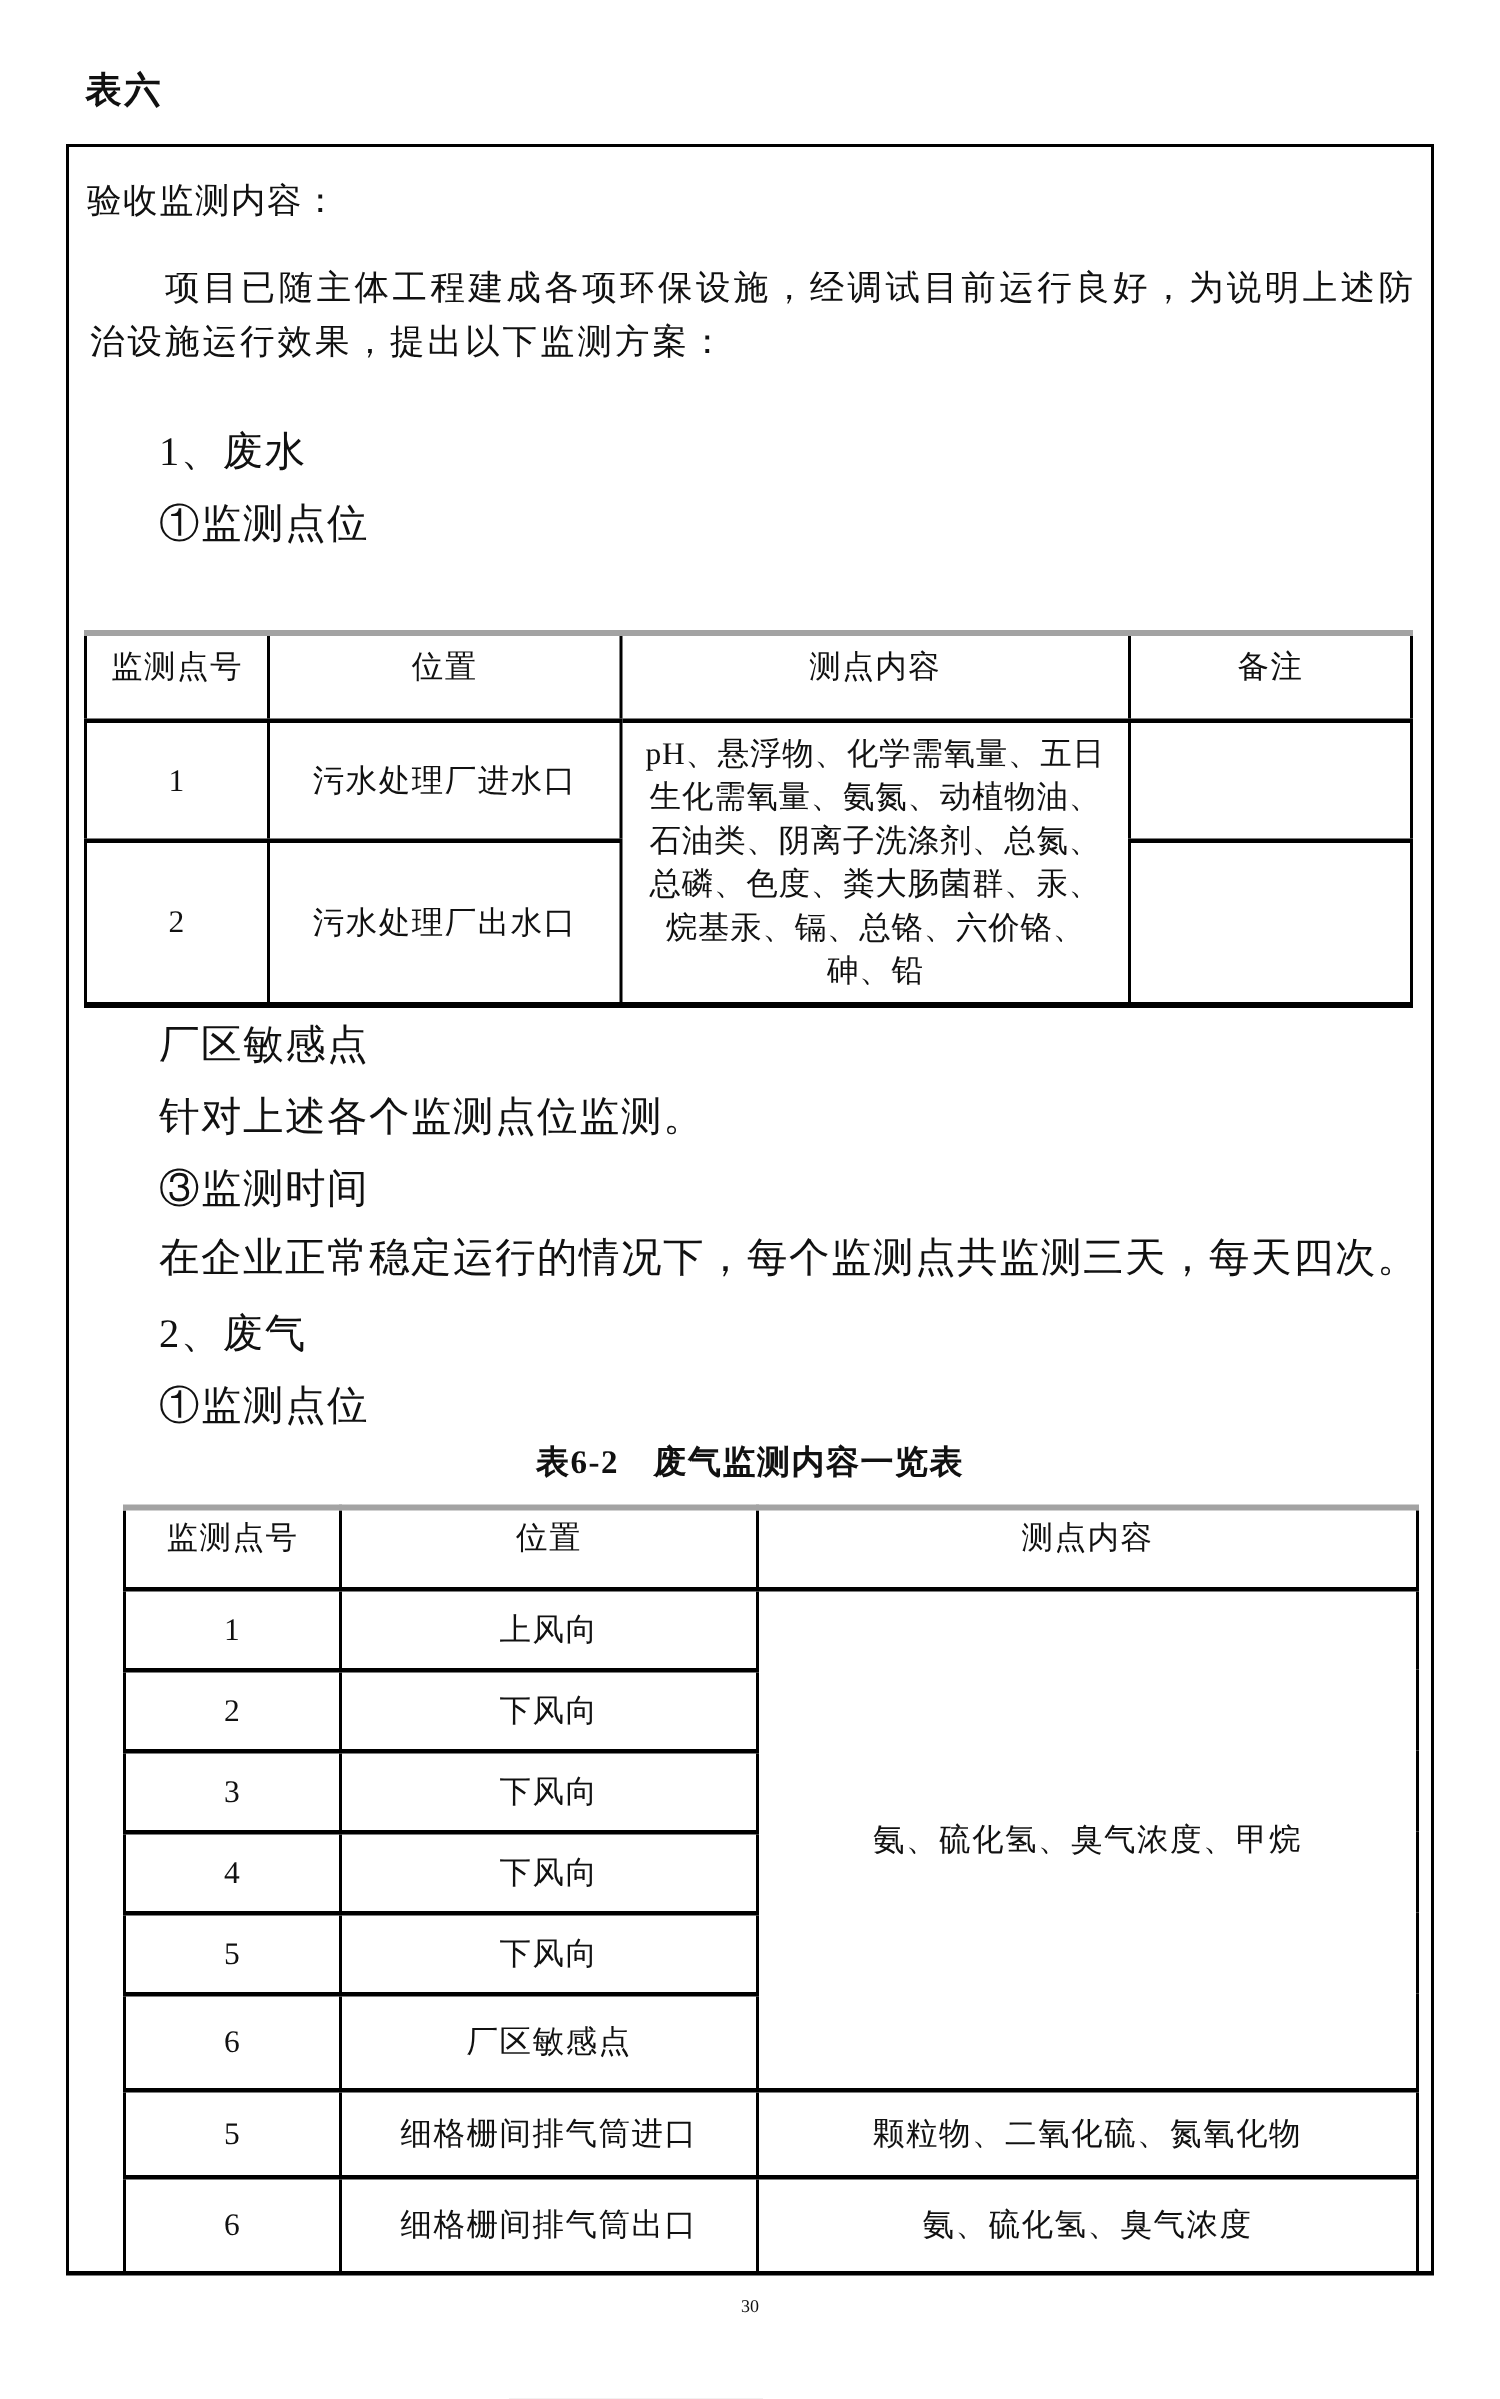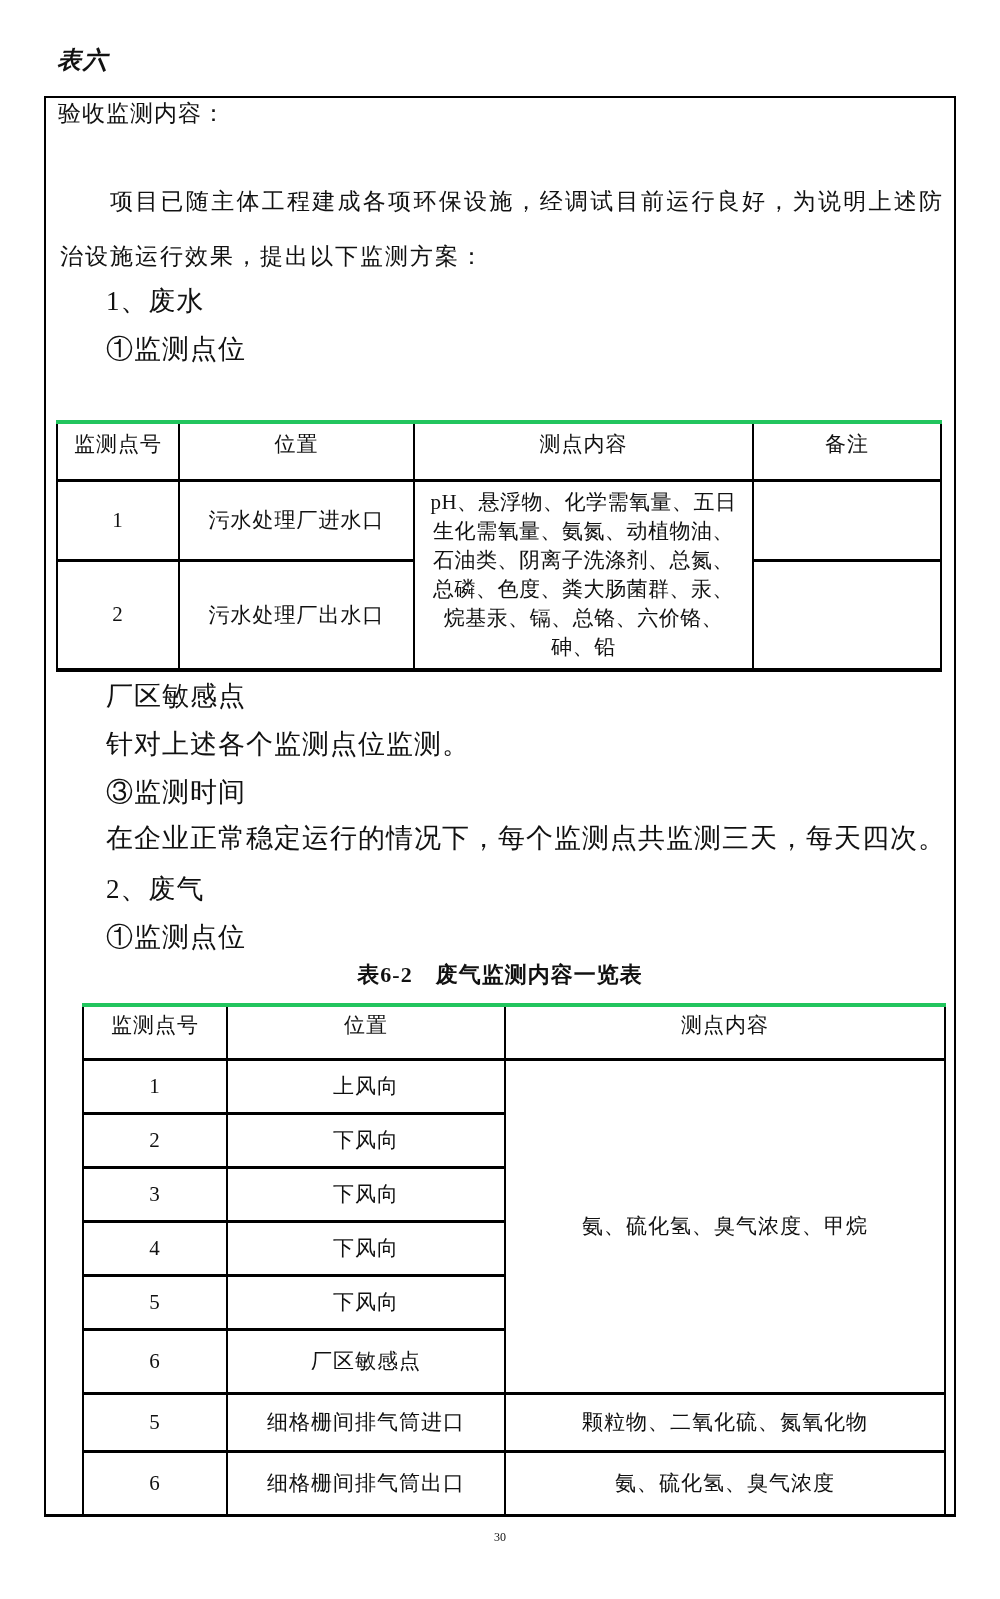--- a/index.html
+++ b/index.html
@@ -16,49 +16,48 @@
     overflow: hidden;
   }
 
   .page-label {
     position: absolute;
     left: 57px;
     top: 44px;
     font-size: 24px;
     font-weight: bold;
     letter-spacing: 2px;
-    font-style: italic;
   }
 
   .content-box {
     position: absolute;
     left: 44px;
     top: 96px;
     width: 912px;
     height: 1421px;
     border: 2px solid #000;
     border-bottom-width: 3px;
   }
 
   .abs { position: absolute; }
 
   .box-heading {
     left: 12px;
-    top: 0;
+    top: 20px;
     font-size: 23px;
     letter-spacing: 1px;
     line-height: 32px;
   }
 
   .intro {
     left: 14px;
     top: 76px;
     width: 884px;
     font-size: 23px;
-    line-height: 55px;
+    line-height: 36px;
     letter-spacing: 2px;
     text-indent: 50px;
     text-align: justify;
   }
 
   .li {
     left: 14px;
     padding-left: 46px;
     font-size: 27px;
     line-height: 32px;
@@ -73,21 +72,21 @@
     font-size: 22px;
     font-weight: bold;
     line-height: 30px;
     letter-spacing: 1px;
   }
 
   .doc-table {
     position: absolute;
     border-collapse: collapse;
     table-layout: fixed;
-    border-top: 4px solid #22c55e;
+    border-top: 4px solid #a3a3a3;
     font-size: 21px;
     letter-spacing: 1px;
   }
   .doc-table th, .doc-table td {
     border: 2px solid #000;
     border-top-width: 3px;
     border-bottom-width: 3px;
     text-align: center;
     vertical-align: middle;
     font-weight: normal;

